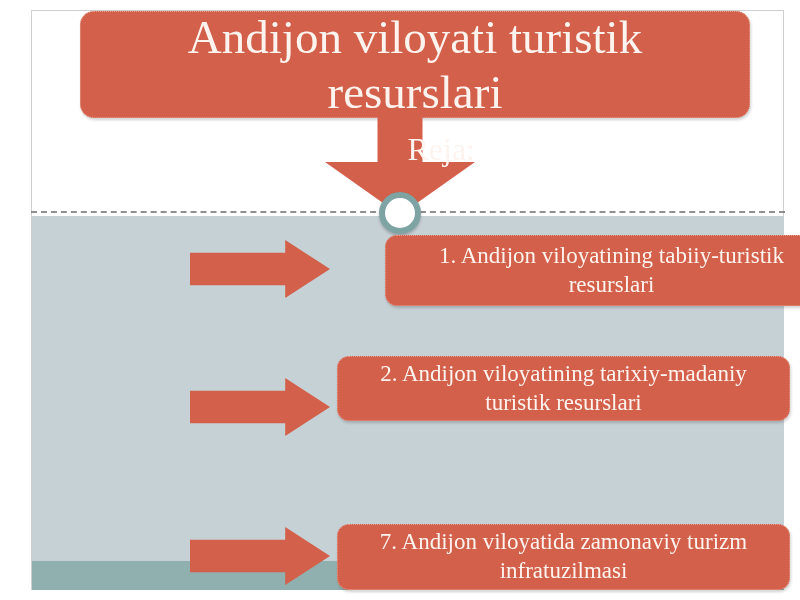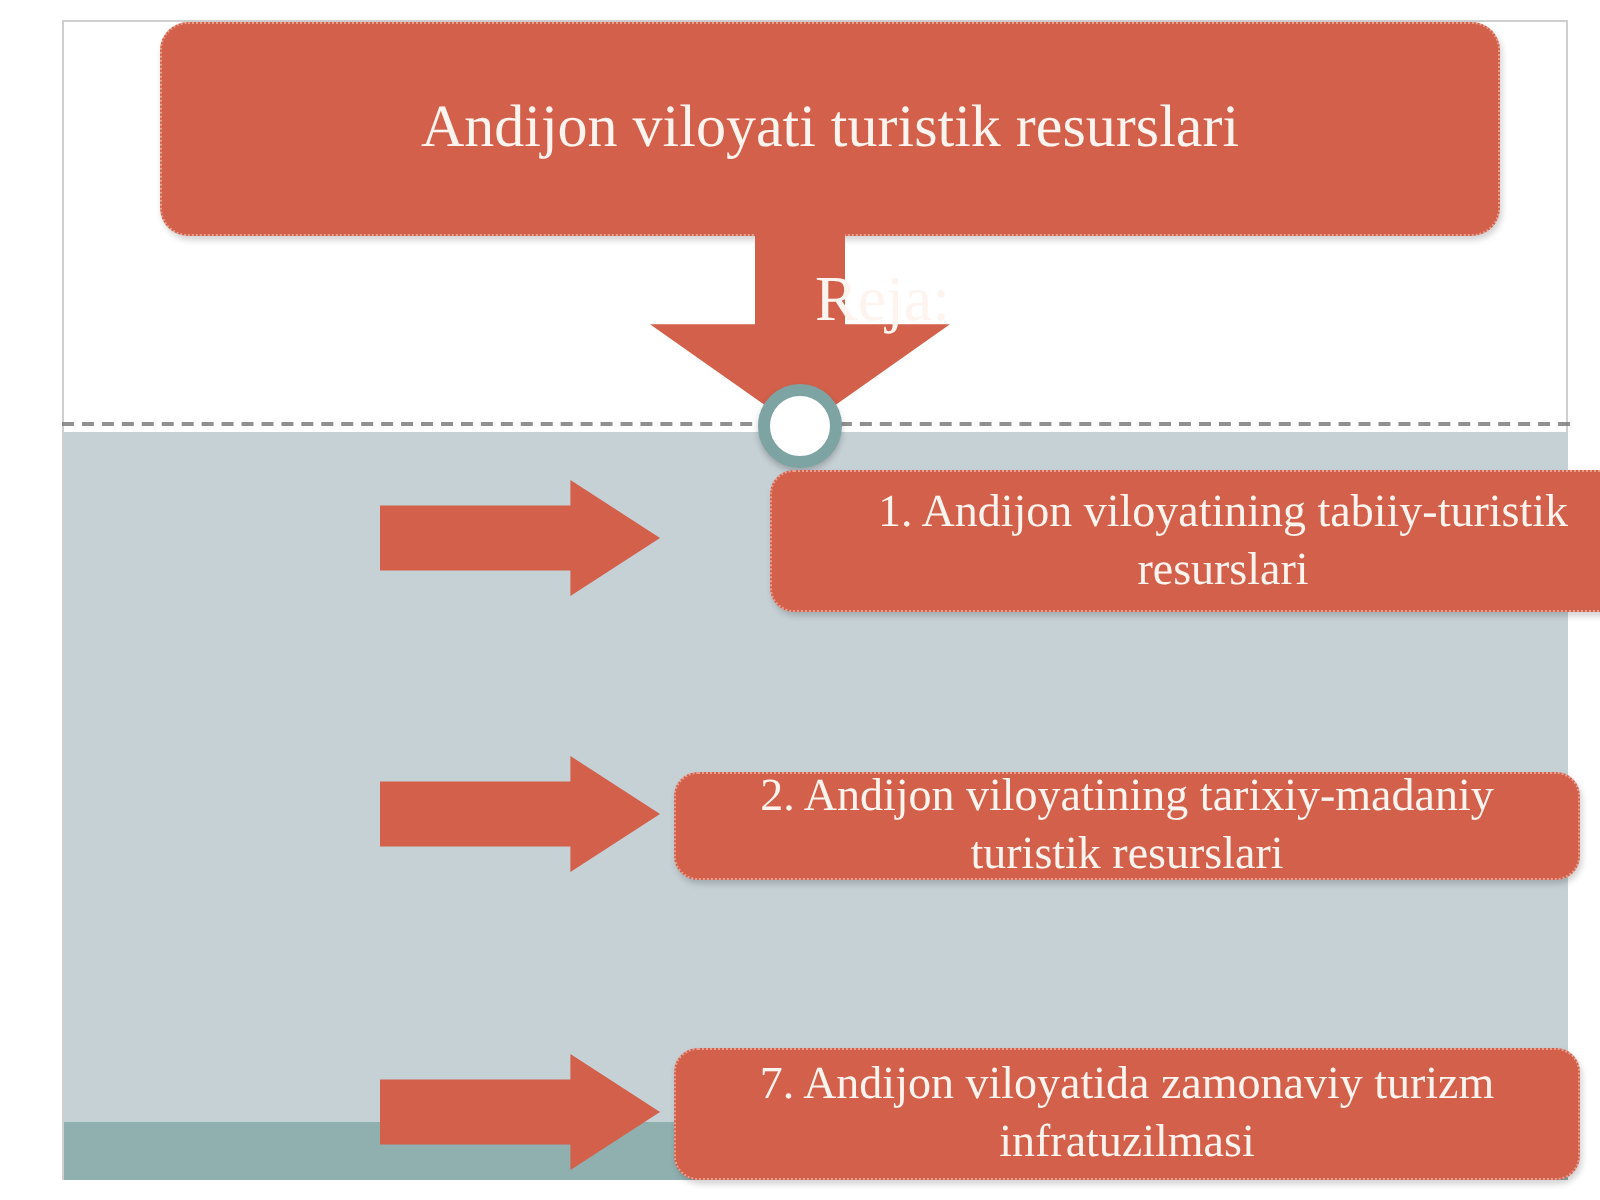--- a/index.html
+++ b/index.html
@@ -75,21 +75,21 @@
     box-sizing: border-box;
     box-shadow: 1px 2px 3px rgba(0,0,0,.18);
     display: flex;
     align-items: center;
     justify-content: center;
     text-align: center;
     padding: 0 26px;
   }
   .title-box .t {
     color: #fdf4ef;
-    font-size: 30px;
+    font-size: 47px;
     line-height: 1.15;
     font-weight: normal;
   }
 
   
   .down-arrow-wrap {
     position: absolute;
     left: 325px;
     top: 117px;
     width: 150px;
@@ -158,21 +158,21 @@
     justify-content: center;
     text-align: center;
     padding: 4px 14px;
   }
   .item-box .t {
     color: #fdf4ef;
     font-size: 23px;
     line-height: 1.25;
   }
   .item-box.b1 { top: 235px; height: 71px; margin-left: 48px; }
-  .item-box.b2 { top: 386px; height: 54px; }
+  .item-box.b2 { top: 356px; height: 65px; }
   .item-box.b3 { top: 524px; height: 66px; }
 </style>
 </head>
 <body>
 
 <div id="slide">
 
   <div class="slide-frame"></div>
 
   <div class="panel"></div>

